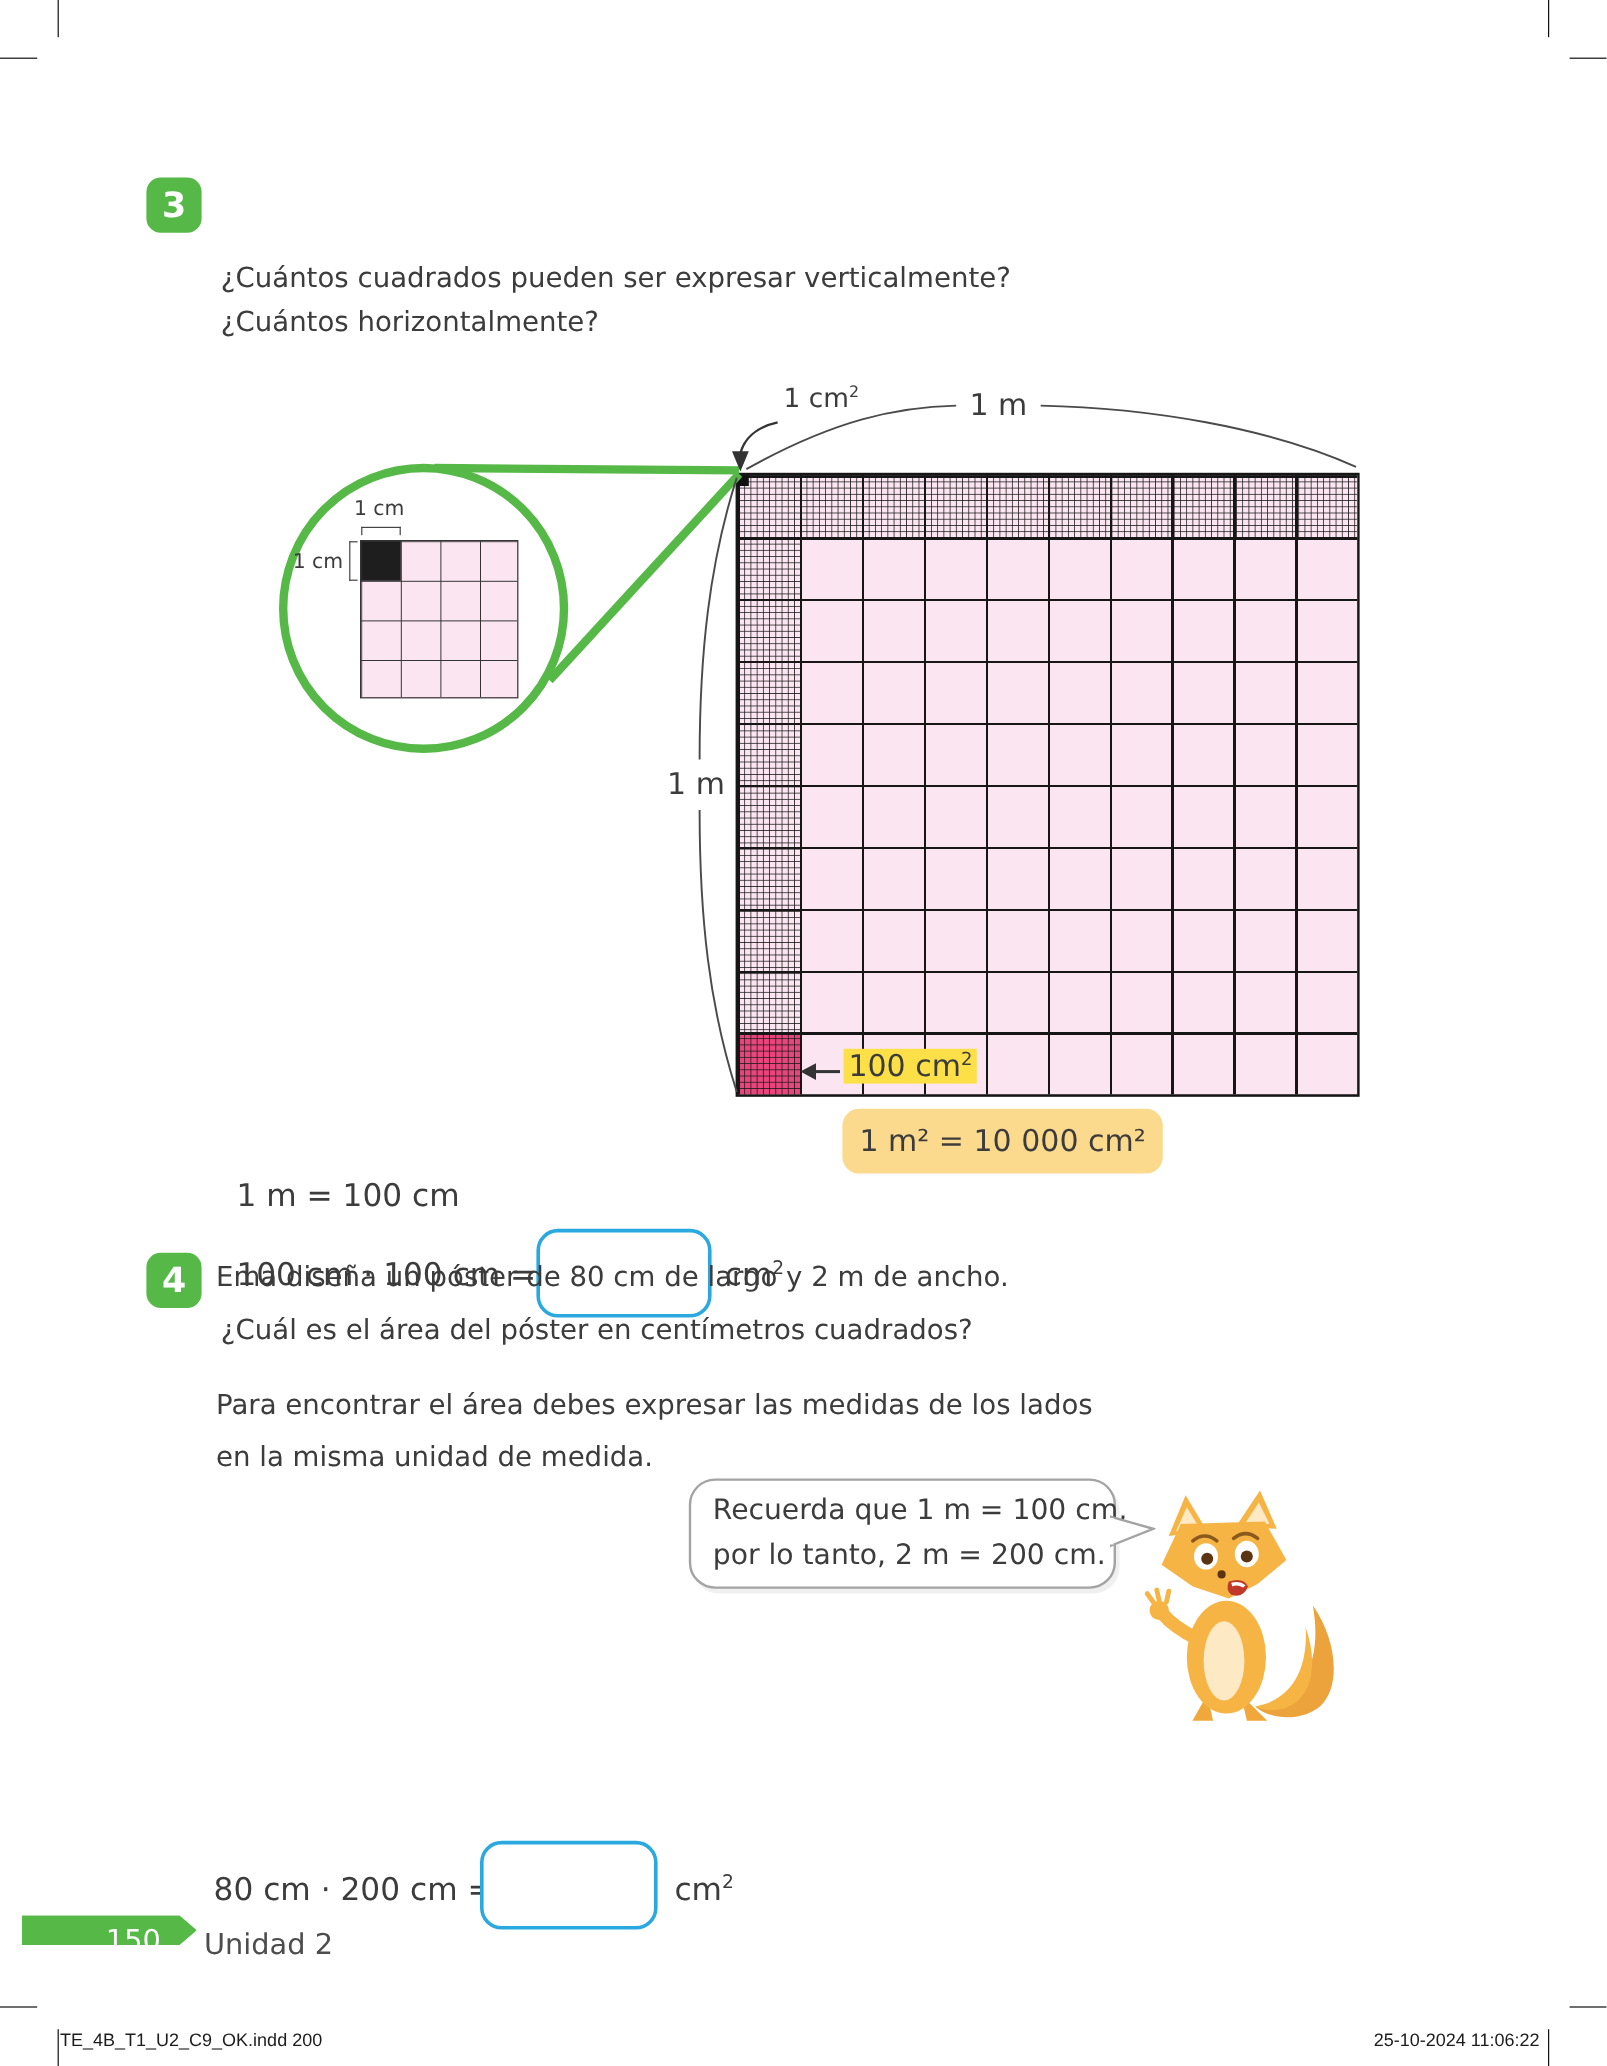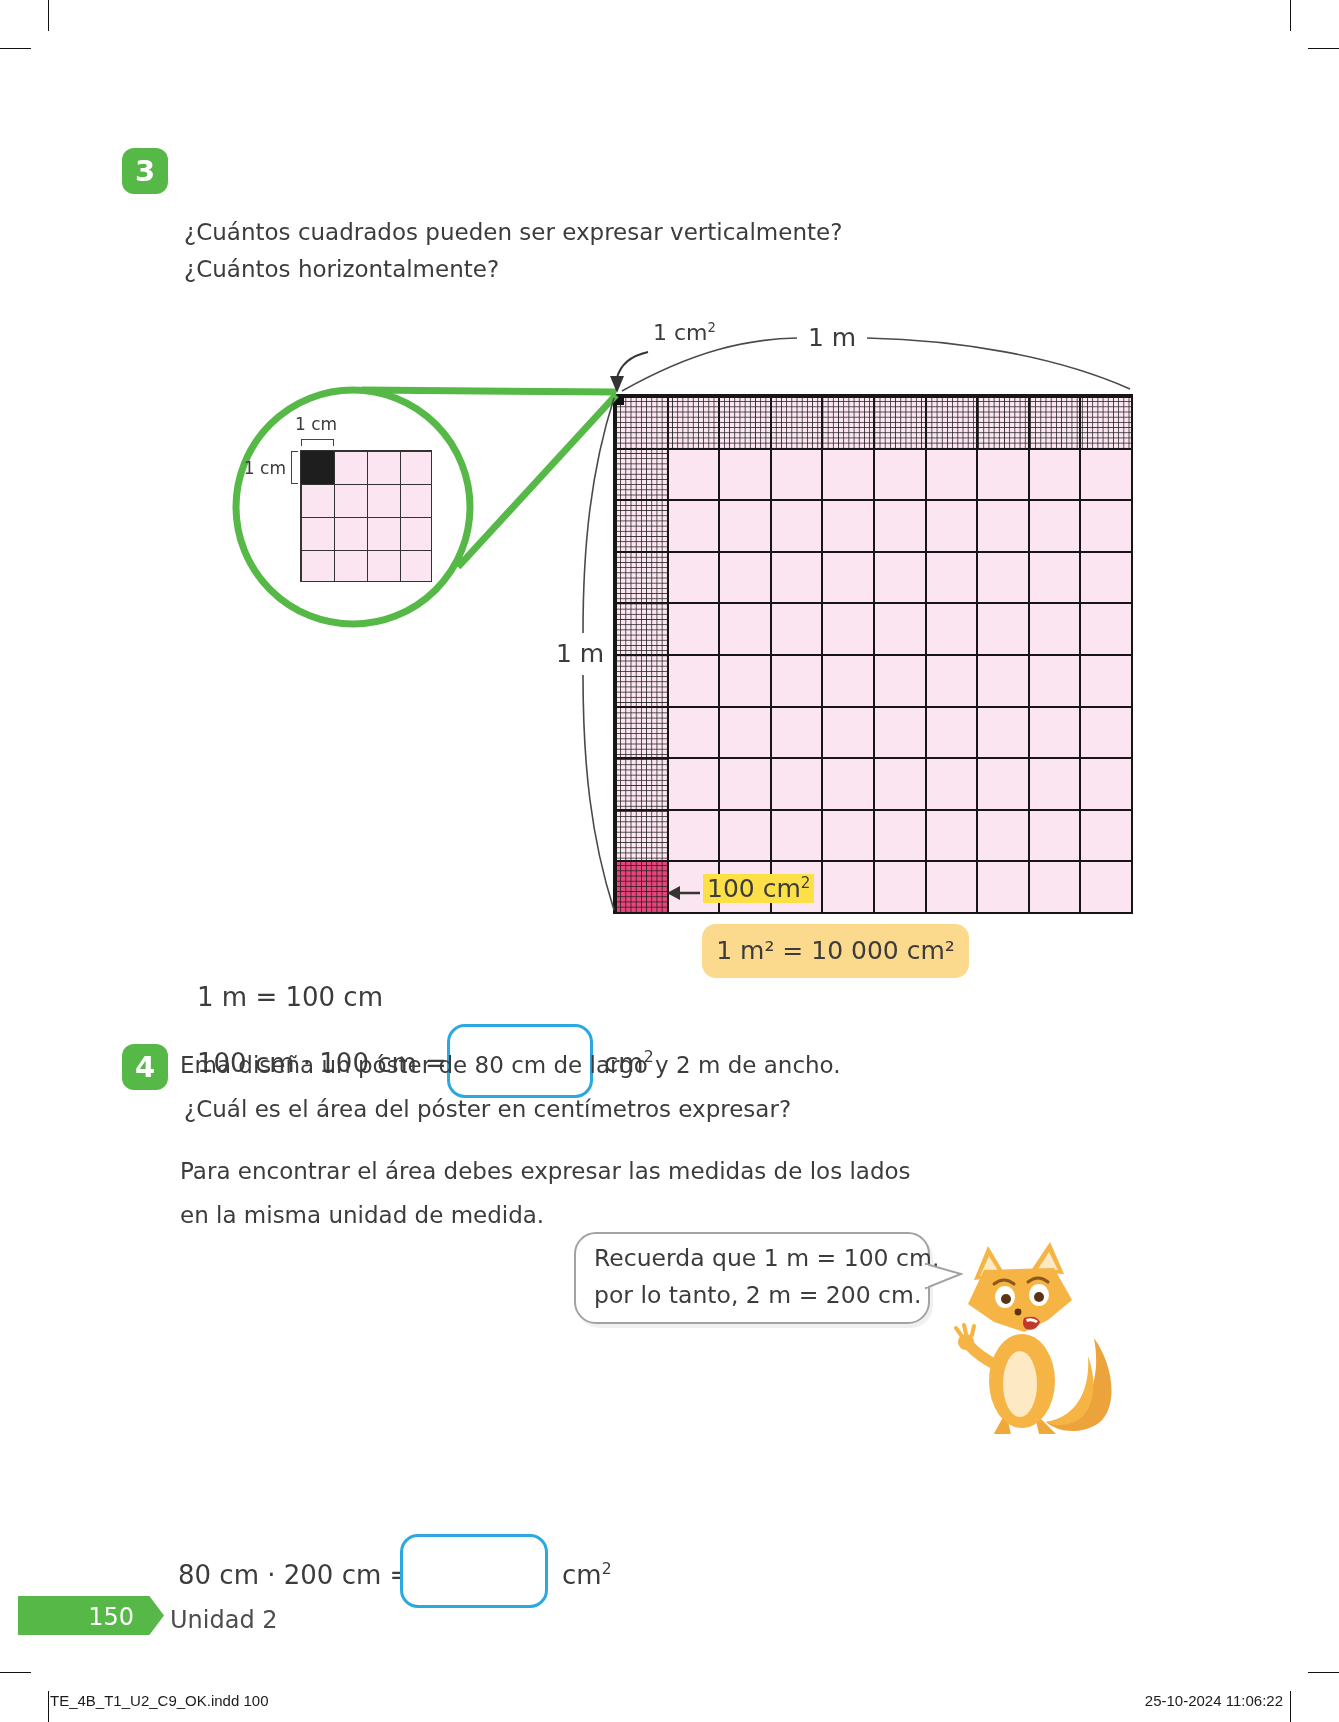--- a/index.html
+++ b/index.html
@@ -41,21 +41,21 @@
         font-family:"DejaVu Sans",sans-serif;font-size:26px;color:#3c3c3c;text-align:center;outline:none;box-sizing:border-box;}
   .highlight{position:absolute;left:702px;top:924px;width:267px;height:54px;background:#fbd98d;
         border-radius:14px;text-align:center;line-height:54px;font-size:25px;color:#3c3c3c;}
   
   .bubble{position:absolute;left:574px;top:1232px;width:352px;height:88px;background:#fff;
         border:2px solid #a3a3a3;border-radius:22px;z-index:3;box-shadow:3px 4px 0 rgba(0,0,0,0.06);}
   .bubble .ln{position:absolute;left:18px;font-size:23.5px;white-space:nowrap;}
   .svgoverlay{position:absolute;left:0;top:0;z-index:2;pointer-events:none;}
   .z3{z-index:3;}
   
-  .pagebadge{position:absolute;left:18px;top:1596px;width:146px;height:39px;background:#56b947;
+  .pagebadge{position:absolute;left:18px;top:1596px;width:146px;height:25px;background:#56b947;
         clip-path:polygon(0 0,90% 0,100% 50%,90% 100%,0 100%);
         color:#fff;font-size:24px;line-height:43px;text-align:right;padding-right:0;box-sizing:border-box;}
   .pagebadge span{margin-right:30px;}
   .meta{position:absolute;font-family:"Liberation Sans",sans-serif;font-size:15px;color:#1c1c1c;white-space:nowrap;}
 </style>
 </head>
 <body>
 
 <div class="page">
 
@@ -113,21 +113,21 @@
   <div class="t z3" style="left:703px;top:874px;font-size:25px;background:#fde047;padding:0 4px;"><span>100 cm</span><span class="sup">2</span></div>
 
   <div class="eq" style="left:197px;top:982px;">1 m = 100 cm</div>
   <div class="eq" style="left:197px;top:1048px;">100 cm · 100 cm =</div>
   <input class="answer" style="left: 447px; top: 1024px; width: 146px; height: 74px;" value="">
   <div class="eq" style="left:604px;top:1048px;"><span>cm</span><span class="sup">2</span></div>
   <div class="highlight">1 m² = 10 000 cm²</div>
 
   <div class="badge" style="left:122px;top:1044px;">4</div>
   <div class="t" style="left:180px;top:1052px;">Ema diseña un póster de 80 cm de largo y 2 m de ancho.</div>
-  <div class="t" style="left:184px;top:1096px;">¿Cuál es el área del póster en centímetros expresar?</div>
+  <div class="t" style="left:184px;top:1096px;">¿Cuál es el área del póster en centímetros cuadrados?</div>
   <div class="t" style="left:180px;top:1158px;">Para encontrar el área debes expresar las medidas de los lados</div>
   <div class="t" style="left:180px;top:1202px;">en la misma unidad de medida.</div>
 
   <div class="bubble">
     <div class="ln" style="top:10px;">Recuerda que 1 m = 100 cm,</div>
     <div class="ln" style="top:47px;">por lo tanto, 2 m = 200 cm.</div>
     <svg style="position:absolute;right:-35px;top:28px;" width="38" height="28" viewBox="0 0 38 28">
       <polygon points="1,2 36,12 1,26" fill="#fff" stroke="#a3a3a3" stroke-width="2"></polygon>
       <rect x="0" y="3" width="3" height="22" fill="#fff"></rect>
     </svg>
@@ -168,16 +168,16 @@
     <path d="M98 85 Q105 83 110 87 L108 89 Q103 86 99 88 Z" fill="#fff"></path>
   </svg>
 
   <div class="eq" style="left:178px;top:1560px;">80 cm · 200 cm =</div>
   <input class="answer" style="left: 400px; top: 1534px; width: 148px; height: 74px;" value="">
   <div class="eq" style="left:562px;top:1560px;"><span>cm</span><span class="sup">2</span></div>
 
   <div class="pagebadge"><span>150</span></div>
   <div class="t" style="left:170px;top:1606px;font-size:24px;color:#4d4d4d;">Unidad 2</div>
 
-  <div class="meta" style="left:50px;top:1692px;">TE_4B_T1_U2_C9_OK.indd   100</div>
+  <div class="meta" style="left:50px;top:1692px;">TE_4B_T1_U2_C9_OK.indd   200</div>
   <div class="meta" style="left:983px;top:1692px;width:300px;text-align:right;">25-10-2024   11:06:22</div>
 
 </div>
 
 </body></html>

